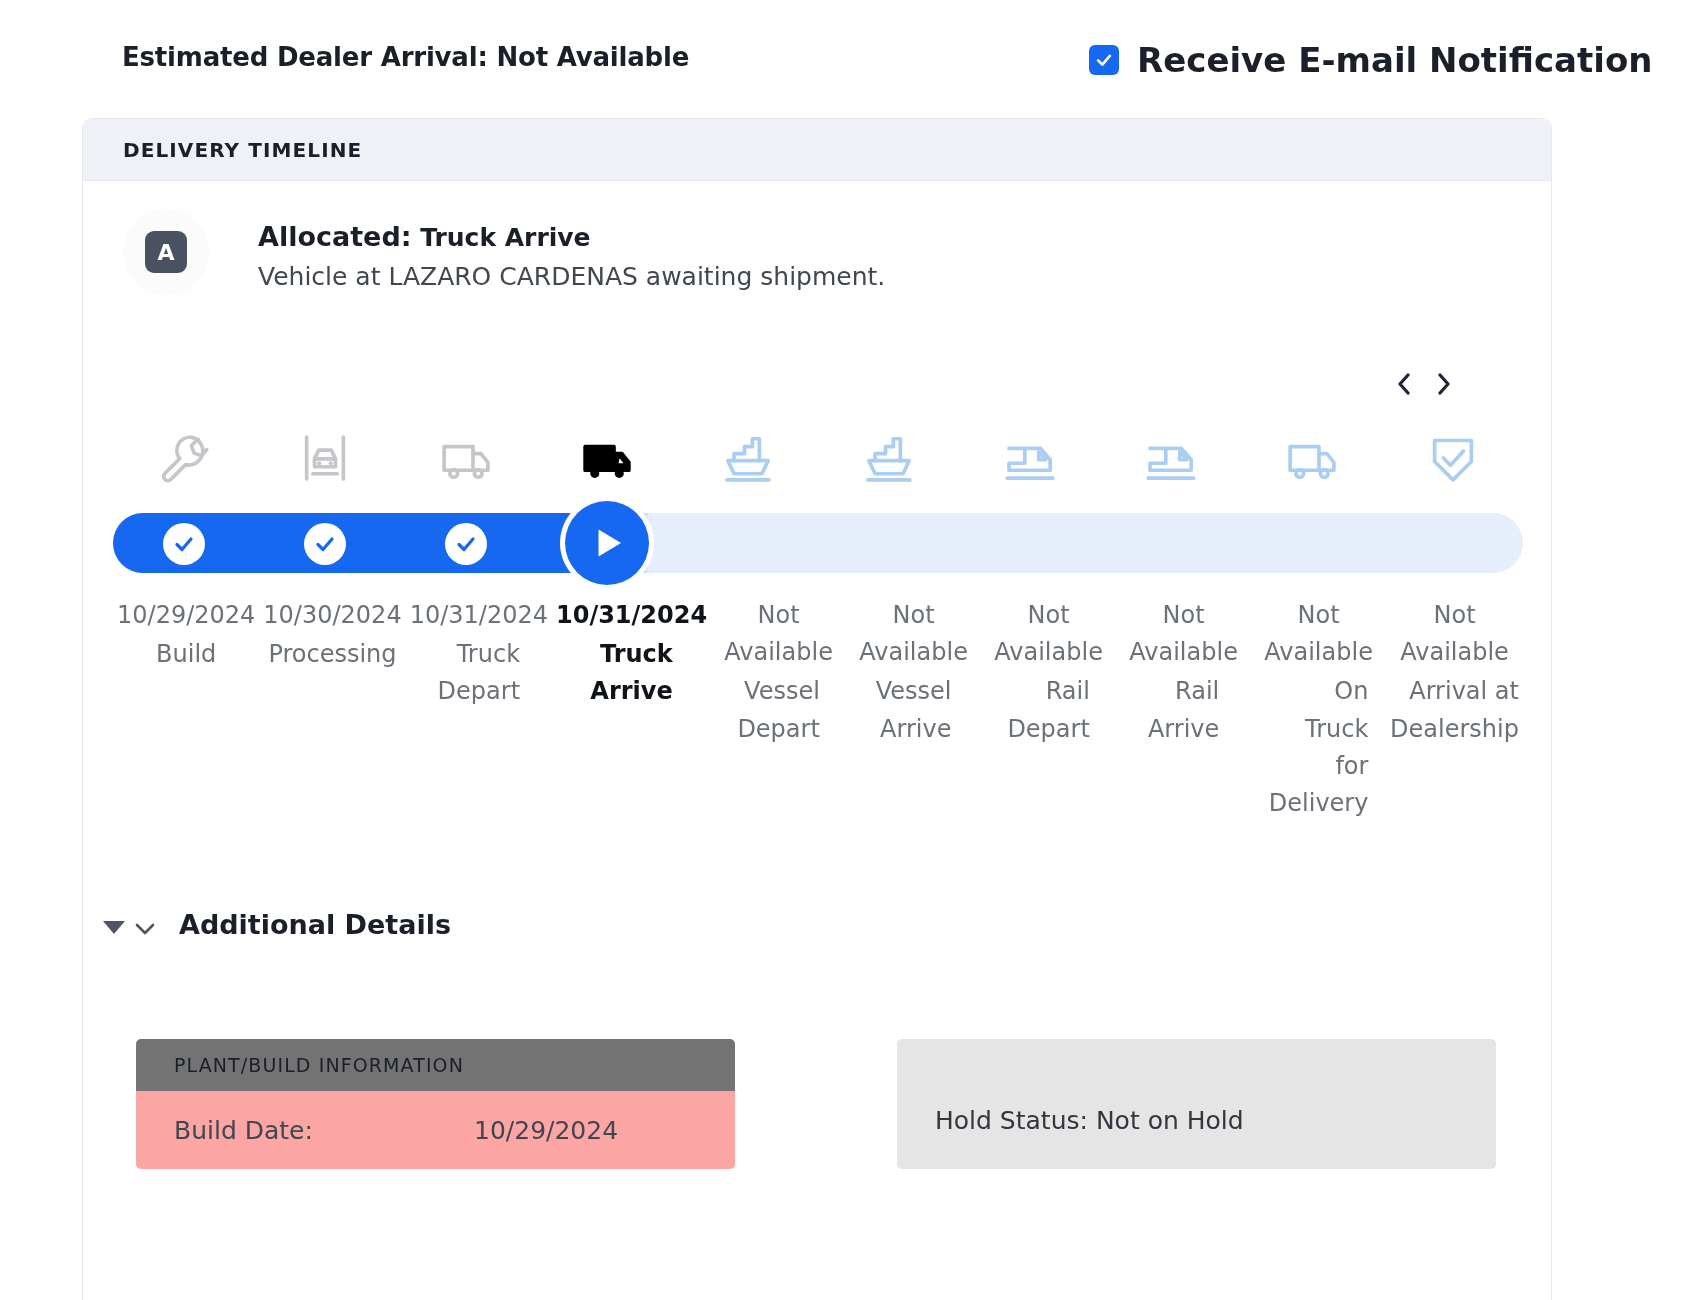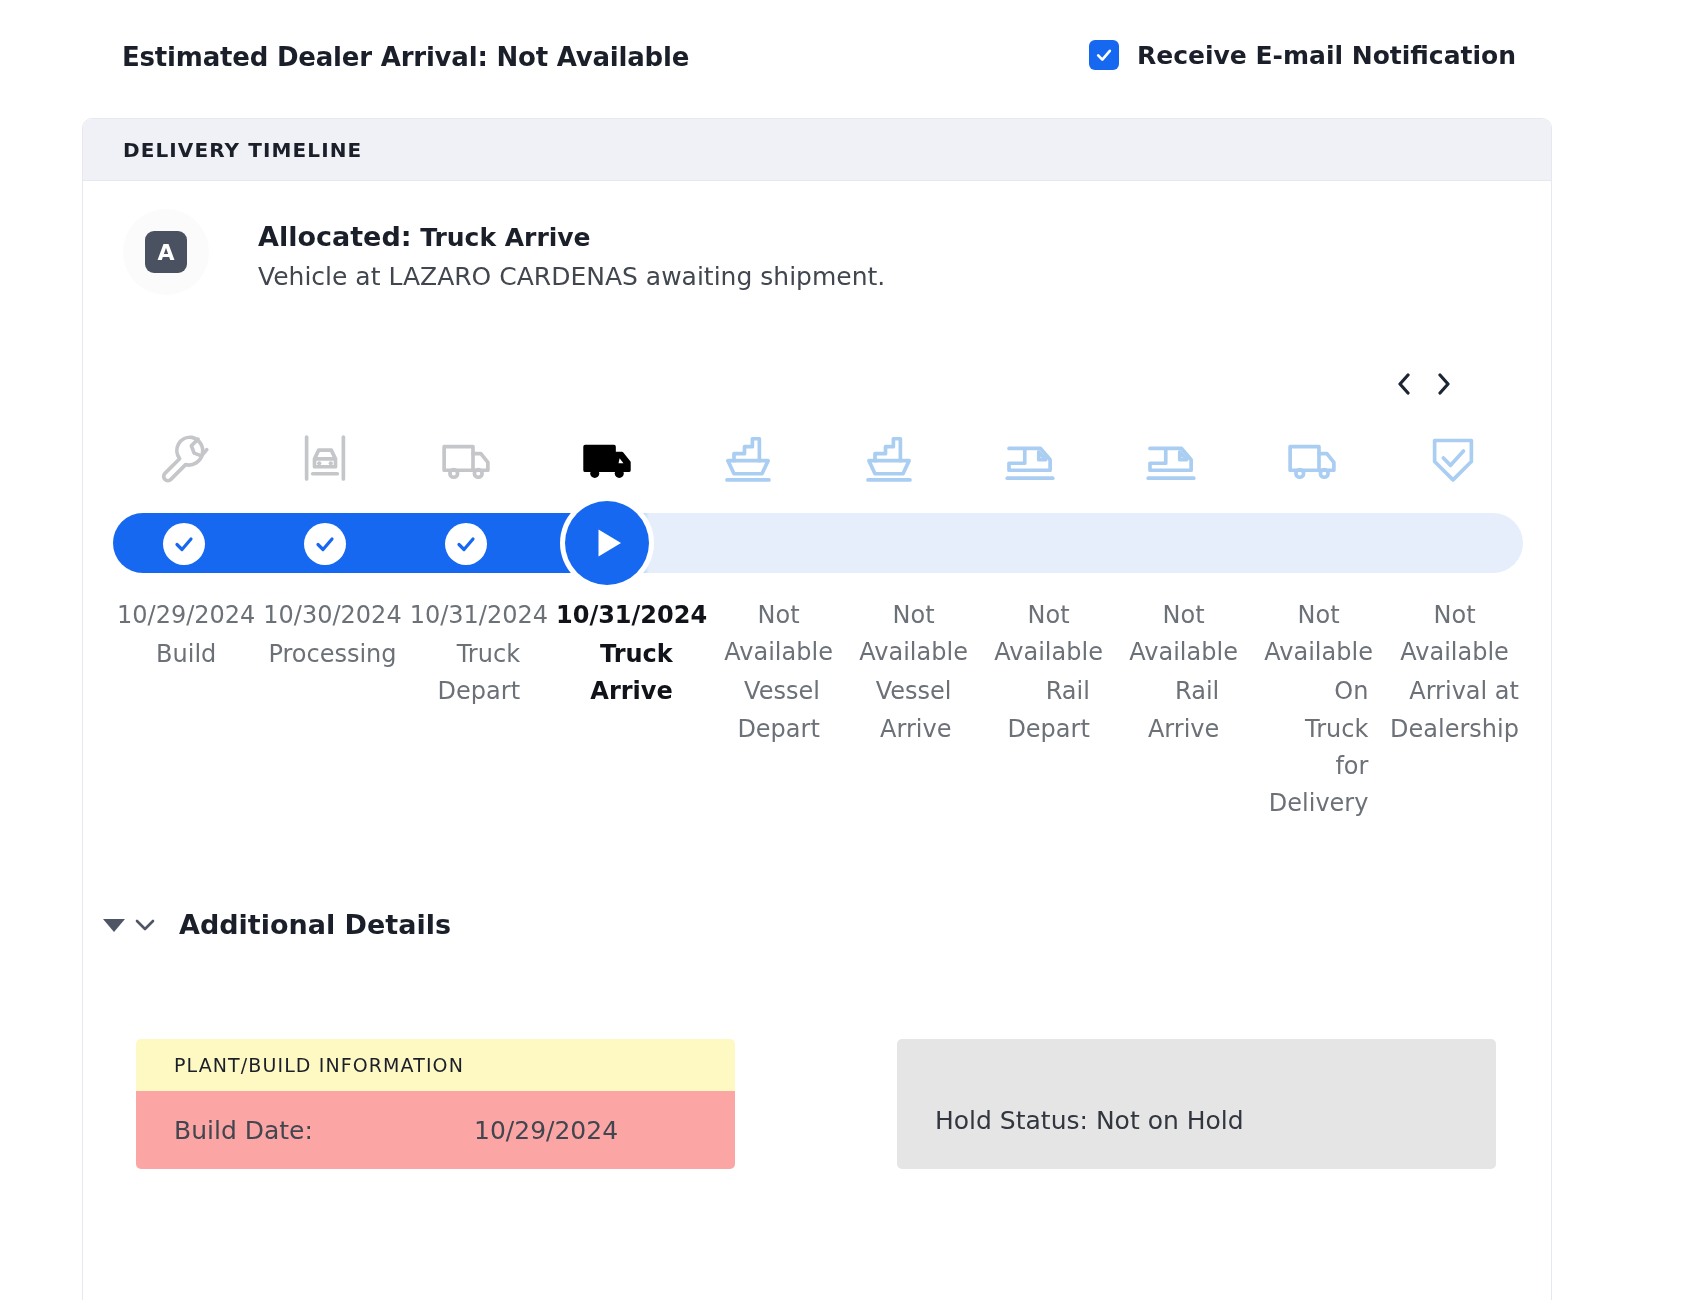--- a/index.html
+++ b/index.html
@@ -24,21 +24,21 @@
   .notif-wrap {
     position: absolute; left: 1089px; top: 40px;
     display: flex; align-items: center; gap: 18px;
   }
   .checkbox {
     width: 30px; height: 30px; border-radius: 6px; background: #1668f0;
     display: flex; align-items: center; justify-content: center; flex: none;
   }
   .checkbox svg { width: 20px; height: 20px; display:block; }
   .notif-label {
-    font-size: 25px; font-weight: 700; color: #1b1f2a; white-space: nowrap;
+    font-size: 34px; font-weight: 700; color: #1b1f2a; white-space: nowrap;
   }
 
   
   .card {
     position: absolute; left: 82px; top: 118px; width: 1470px; height: 1220px;
     background: #ffffff;
     border: 1px solid #e6e8ef;
     border-radius: 10px;
     overflow: hidden;
   }
@@ -156,37 +156,37 @@
   .tl-name {
     font-size: 24px; color: #6c7178; line-height: 1.55; text-align:right;
     margin-top: 2px; white-space: pre-line;
   }
   .tl-label-cell.current .tl-date,
   .tl-label-cell.current .tl-name { color: #101319; font-weight: 700; }
 
   
   .addl {
     position: absolute; left: 18px; top: 790px;
-    display: flex; align-items: center; gap: 7px;
+    display: flex; align-items: flex-end; gap: 7px;
   }
   .addl-tri { width: 26px; height: 26px; display:flex; align-items:center; justify-content:center; }
   .addl-chev { width: 22px; height: 22px; display:flex; align-items:center; justify-content:center; }
   .addl-title {
     margin-left: 16px;
     font-size: 27px; font-weight: 700; color: #1b1f2a;
   }
 
   
   .panels {
     position: absolute; left: 53px; top: 920px; width: 1360px;
     display: flex; gap: 162px;
   }
   .panel { width: 600px; border-radius: 5px; overflow: hidden; }
   .panel-head {
-    background: #fef9c3; height: 52px;
+    background: #737373; height: 52px;
     display: flex; align-items: center; padding-left: 38px;
   }
   .panel-head-title {
     font-size: 19px; letter-spacing: 1.1px; color: #1b1f2a; font-weight: 500;
   }
   .panel-body {
     background: #fca5a5; min-height: 78px;
     display: flex; align-items: center; padding: 0 38px;
   }
   .panel-row { display: flex; width: 100%; }

